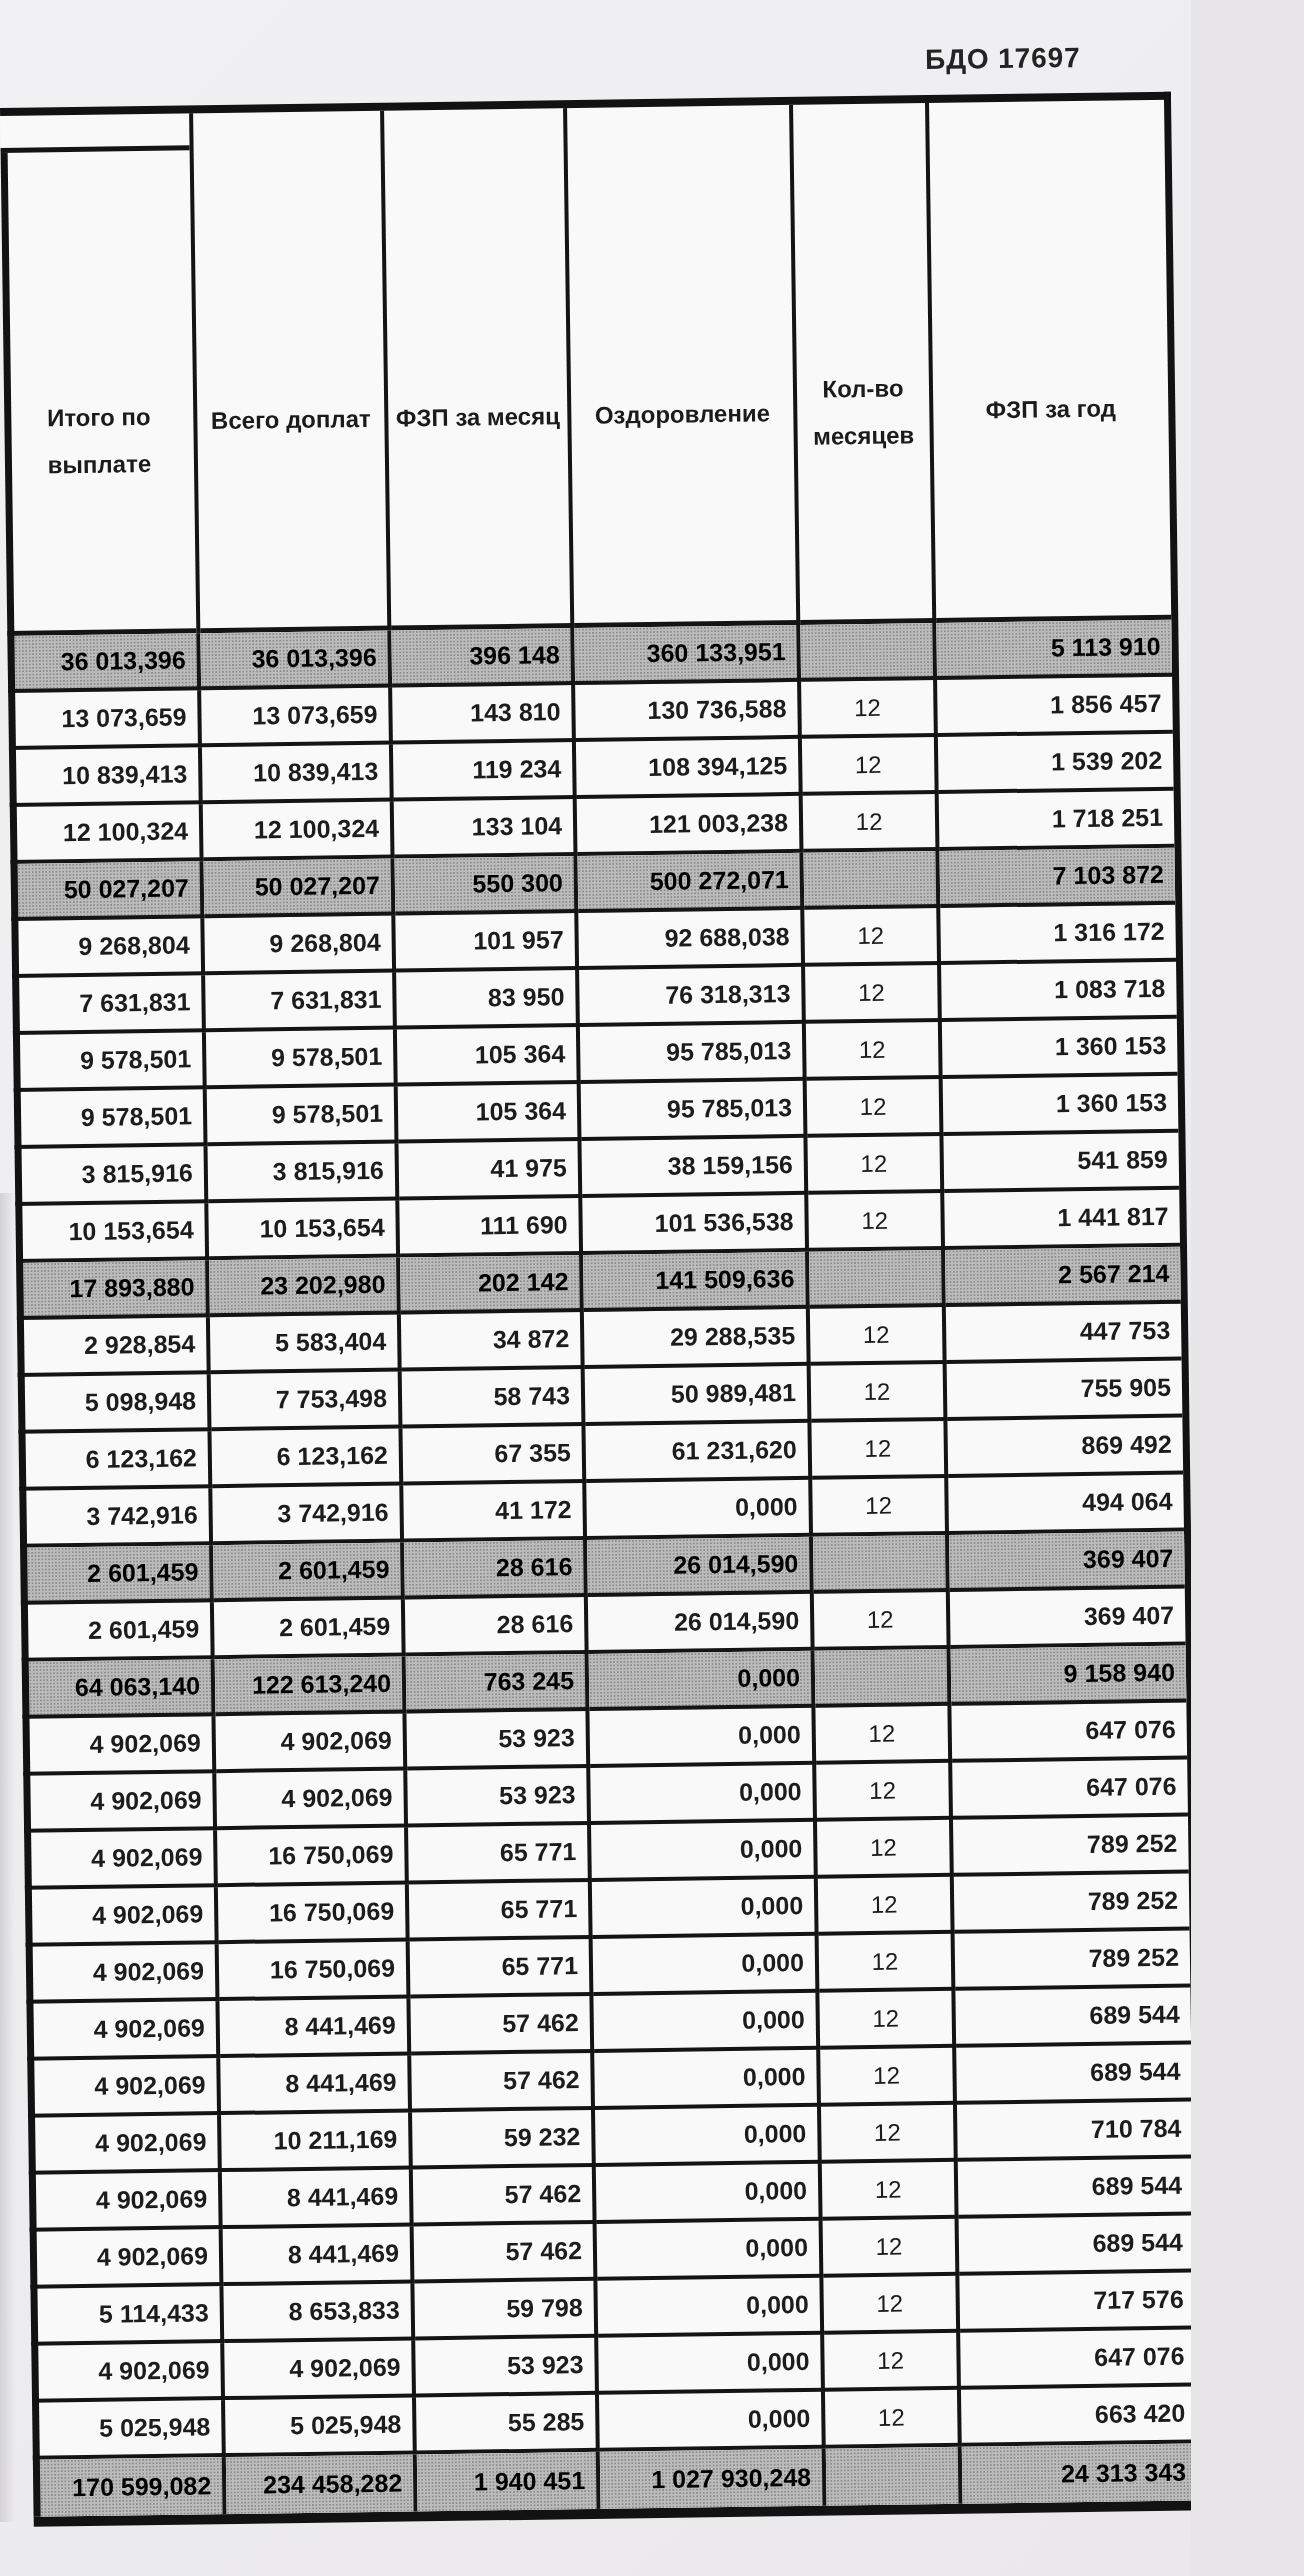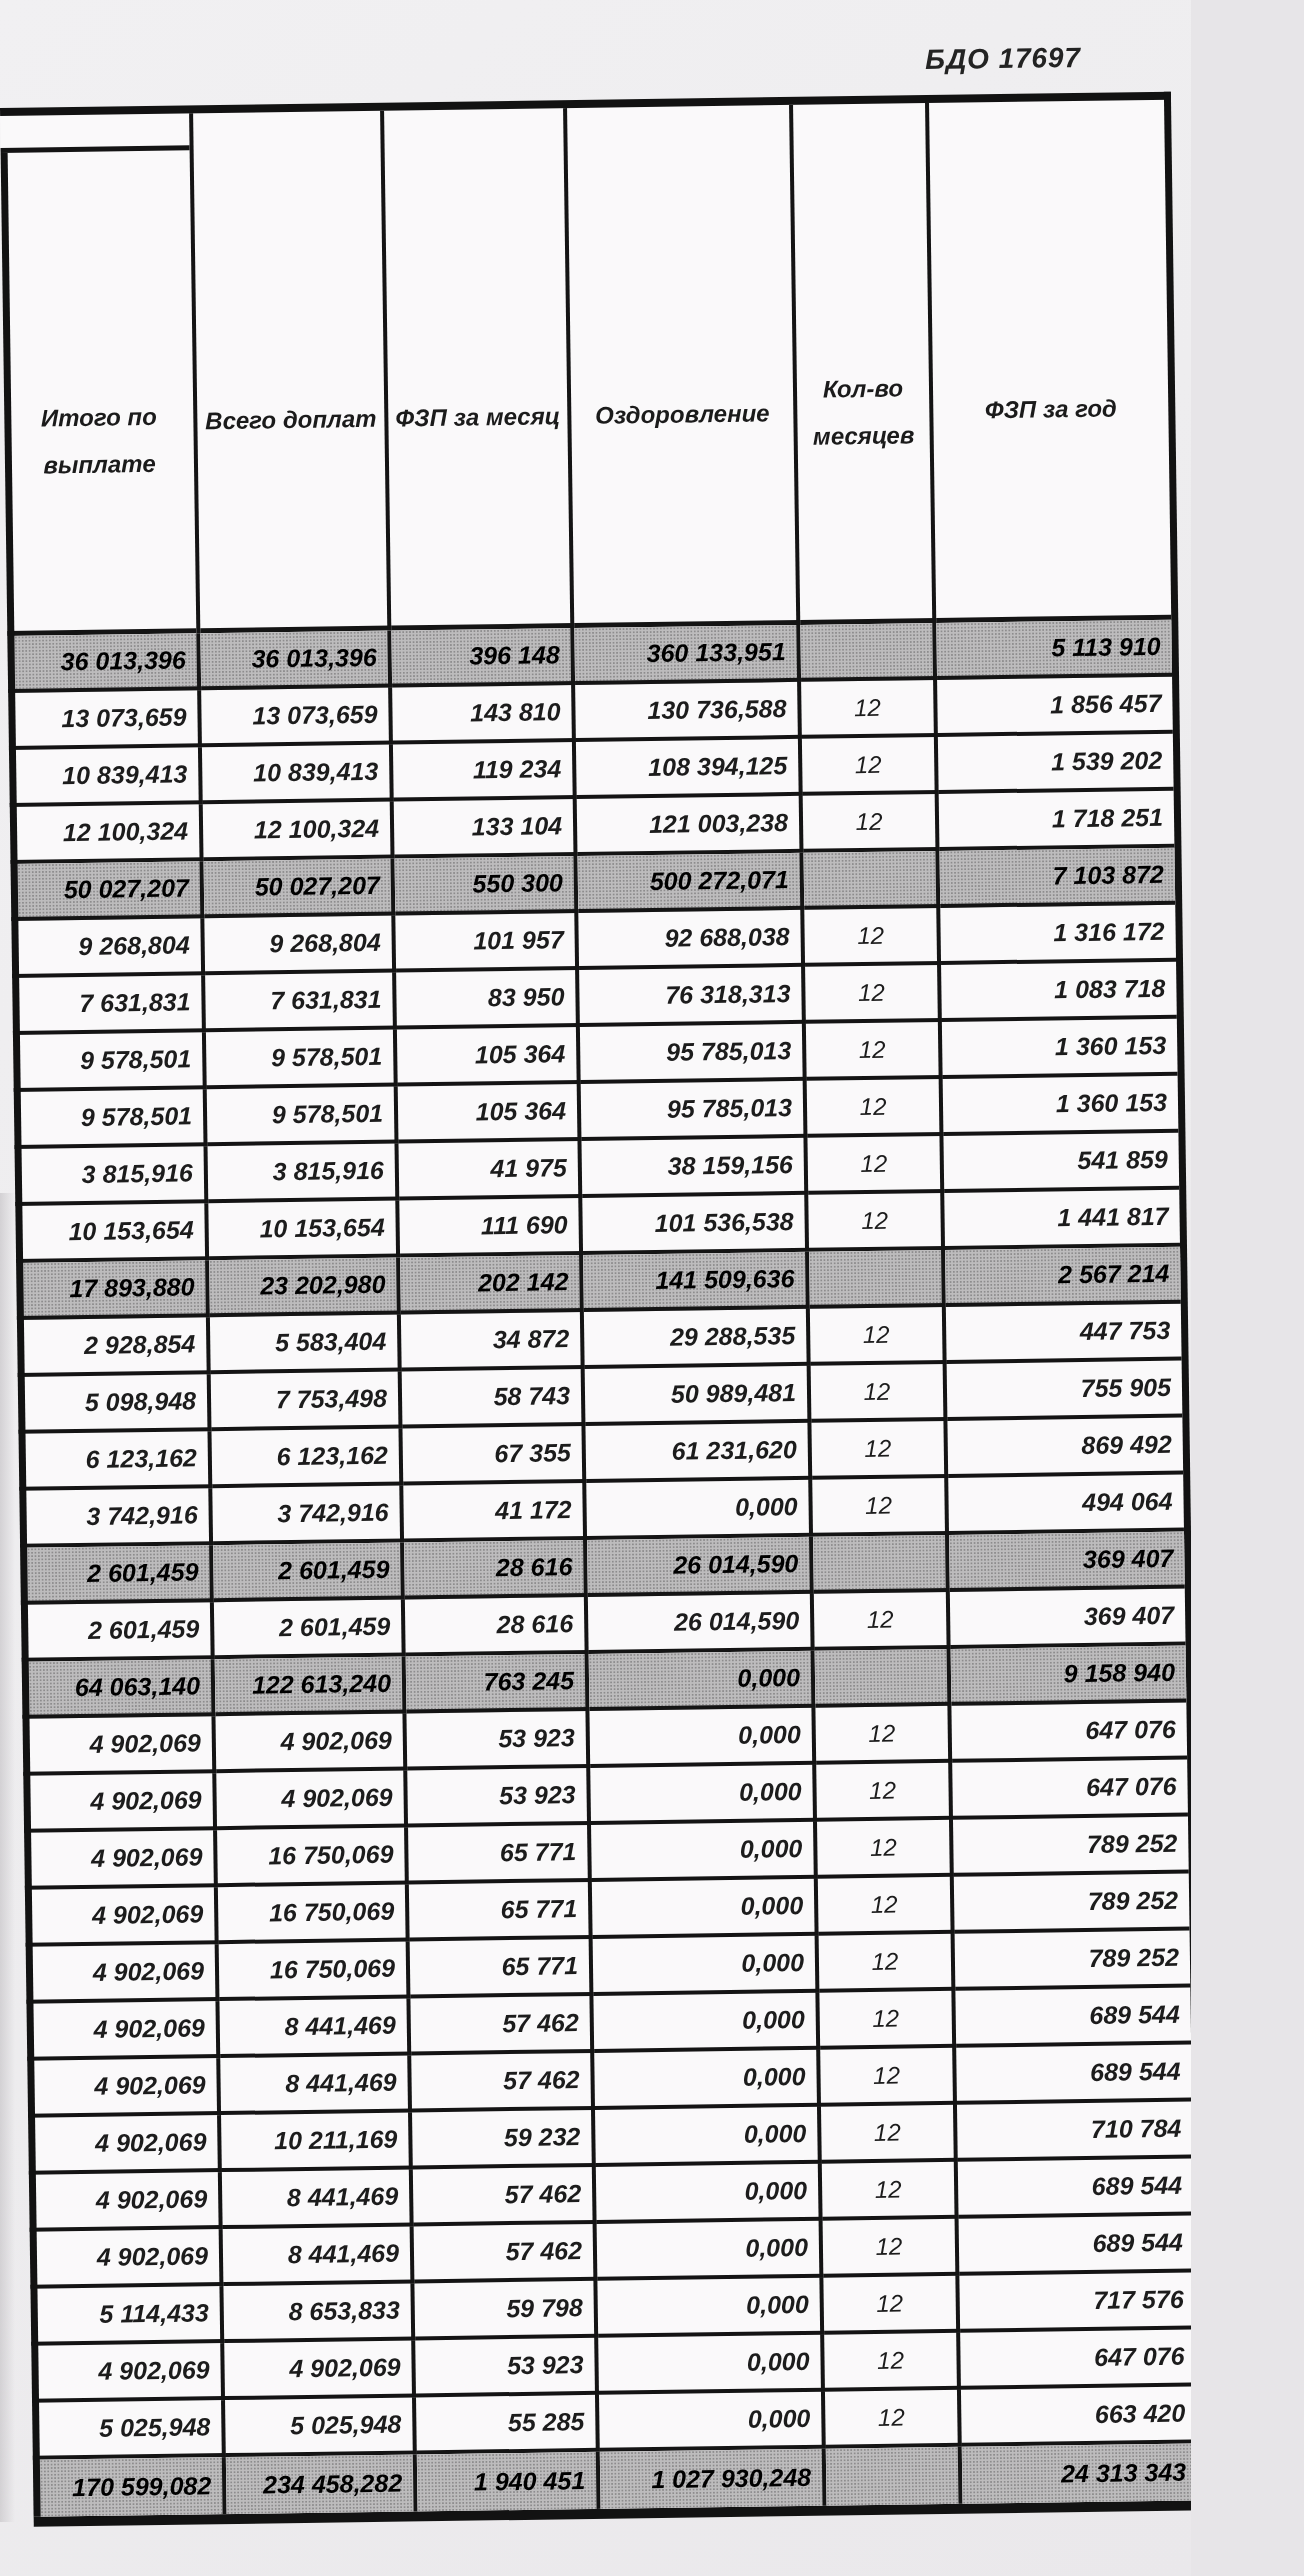--- a/index.html
+++ b/index.html
@@ -7,21 +7,20 @@
     padding: 0;
     background: #e7e5e8;
     font-family: "Liberation Sans", "DejaVu Sans", sans-serif;
   }
   .paper {
     position: relative;
     width: 1191px;
     height: 2576px;
     overflow: hidden;
     background: linear-gradient(135deg, #f1f0f2 0%, #edecee 55%, #eae8eb 100%);
-    font-style: italic;
   }
   .left-shadow {
     position: absolute;
     left: 0; top: 1193px;
     width: 15.3px; height: 1329px;
     background: linear-gradient(to right, #d3d1d4, rgba(211,209,212,0));
   }
   .bdo-label {
     position: absolute;
     left: 925px; top: 43px;

